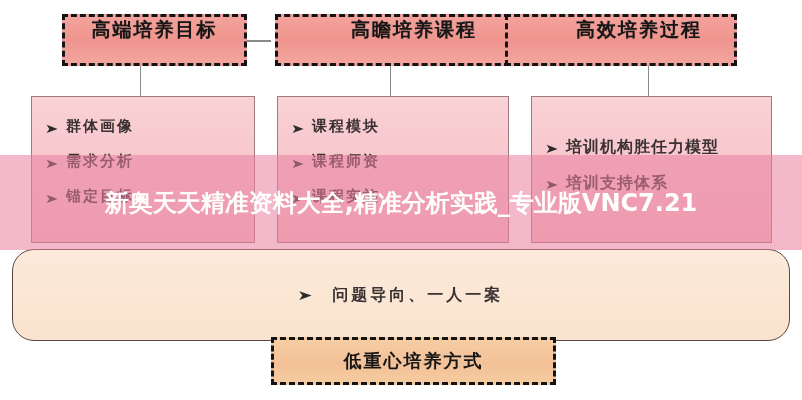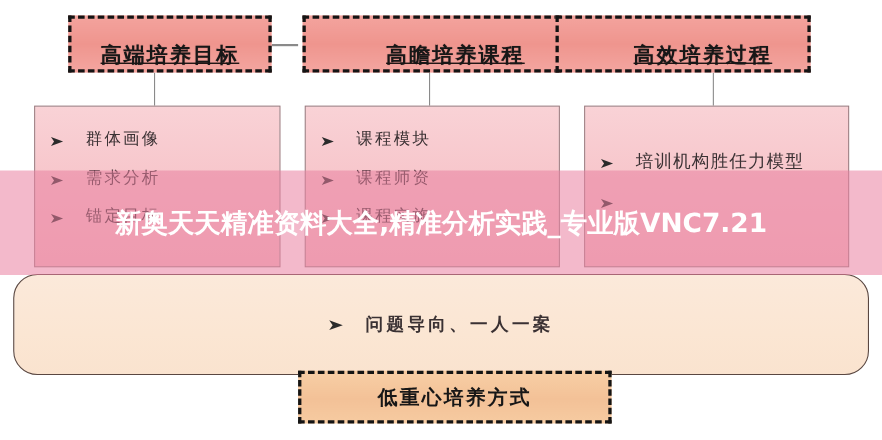--- a/index.html
+++ b/index.html
@@ -26,23 +26,22 @@
   .conn-v { width: 1px; }
   .conn-h { height: 2px; }
 
   
   .top-box {
     position: absolute;
     box-sizing: border-box;
     border: 3px dashed #141414;
     background: linear-gradient(180deg, #f3a29c 0%, #ef958e 50%, #f3a49e 100%);
     display: flex;
-    align-items: flex-end;
-    justify-content: center;
-    text-decoration: underline;
+    align-items: flex-start;
+    justify-content: center;
   }
   .top-box .label {
     font-family: "DejaVu Sans", "Liberation Sans", sans-serif;
     font-weight: 700;
     font-size: 19px;
     letter-spacing: 2px;
     color: #171717;
     white-space: nowrap;
     text-shadow: 0 0 1px rgba(0,0,0,0.35);
   }
@@ -65,26 +64,25 @@
   .sub-item .arrow {
     font-size: 13px;
     line-height: 1;
     color: #2b2b2b;
     margin-right: 9px;
     margin-top: 3px;
     transform: scaleX(1.25);
   }
   .sub-item .txt {
     font-family: "DejaVu Serif", "Liberation Serif", serif;
-    font-weight: 400;
+    font-weight: 700;
     font-size: 15px;
     letter-spacing: 2px;
     color: #3a3133;
     line-height: 1.05;
-    margin-left: 12px;
   }
   .sub-panel.wide-text .sub-item .txt {
     font-size: 16px;
     letter-spacing: 1px;
     text-align: right;
   }
 
   
   .wide-band {
     position: absolute;
@@ -214,20 +212,21 @@
     </div>
   </div>
 
   <div class="sub-panel wide-text" style="left:531px; top:96px; width:241px; height:147px; padding-top:42px;">
     <div class="sub-item">
       <span class="arrow">➤</span>
       <span class="txt">培训机构胜任力模型</span>
     </div>
     <div class="sub-item">
       <span class="arrow">➤</span>
+      <span class="txt">培训支持体系</span>
     </div>
   </div>
 
   <div class="wide-band" style="left:12px; top:249px; width:778px; height:92px;">
     <div class="wide-item">
       <span class="arrow">➤</span>
       <span class="txt">问题导向、一人一案</span>
     </div>
   </div>
 

